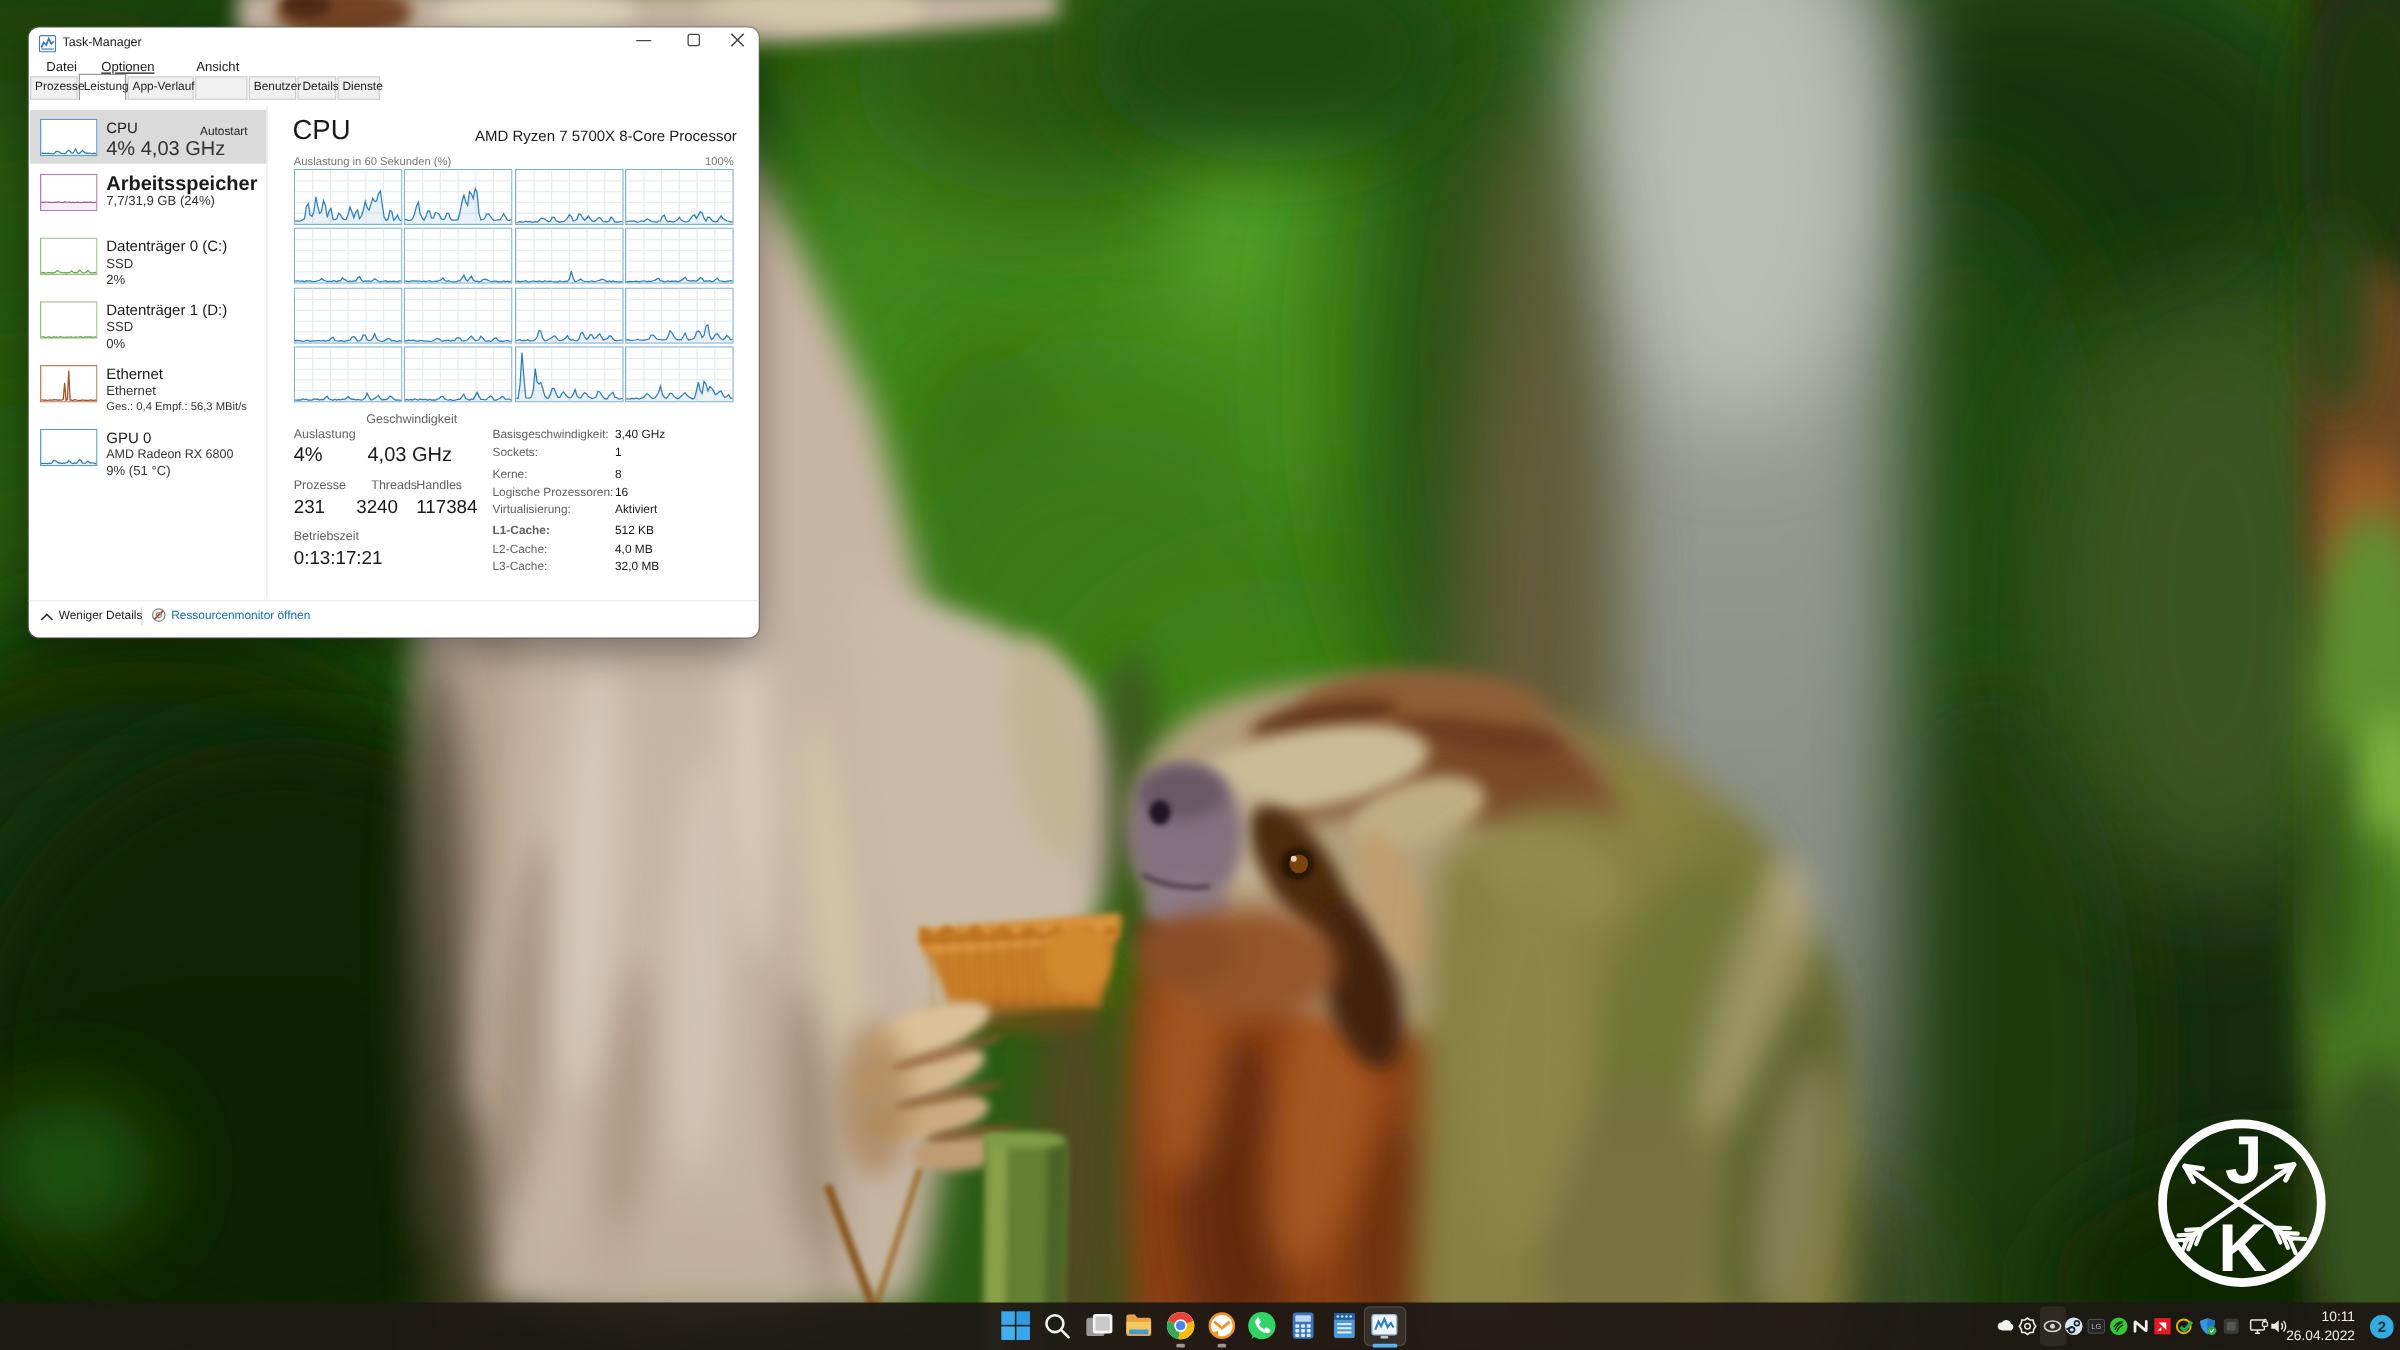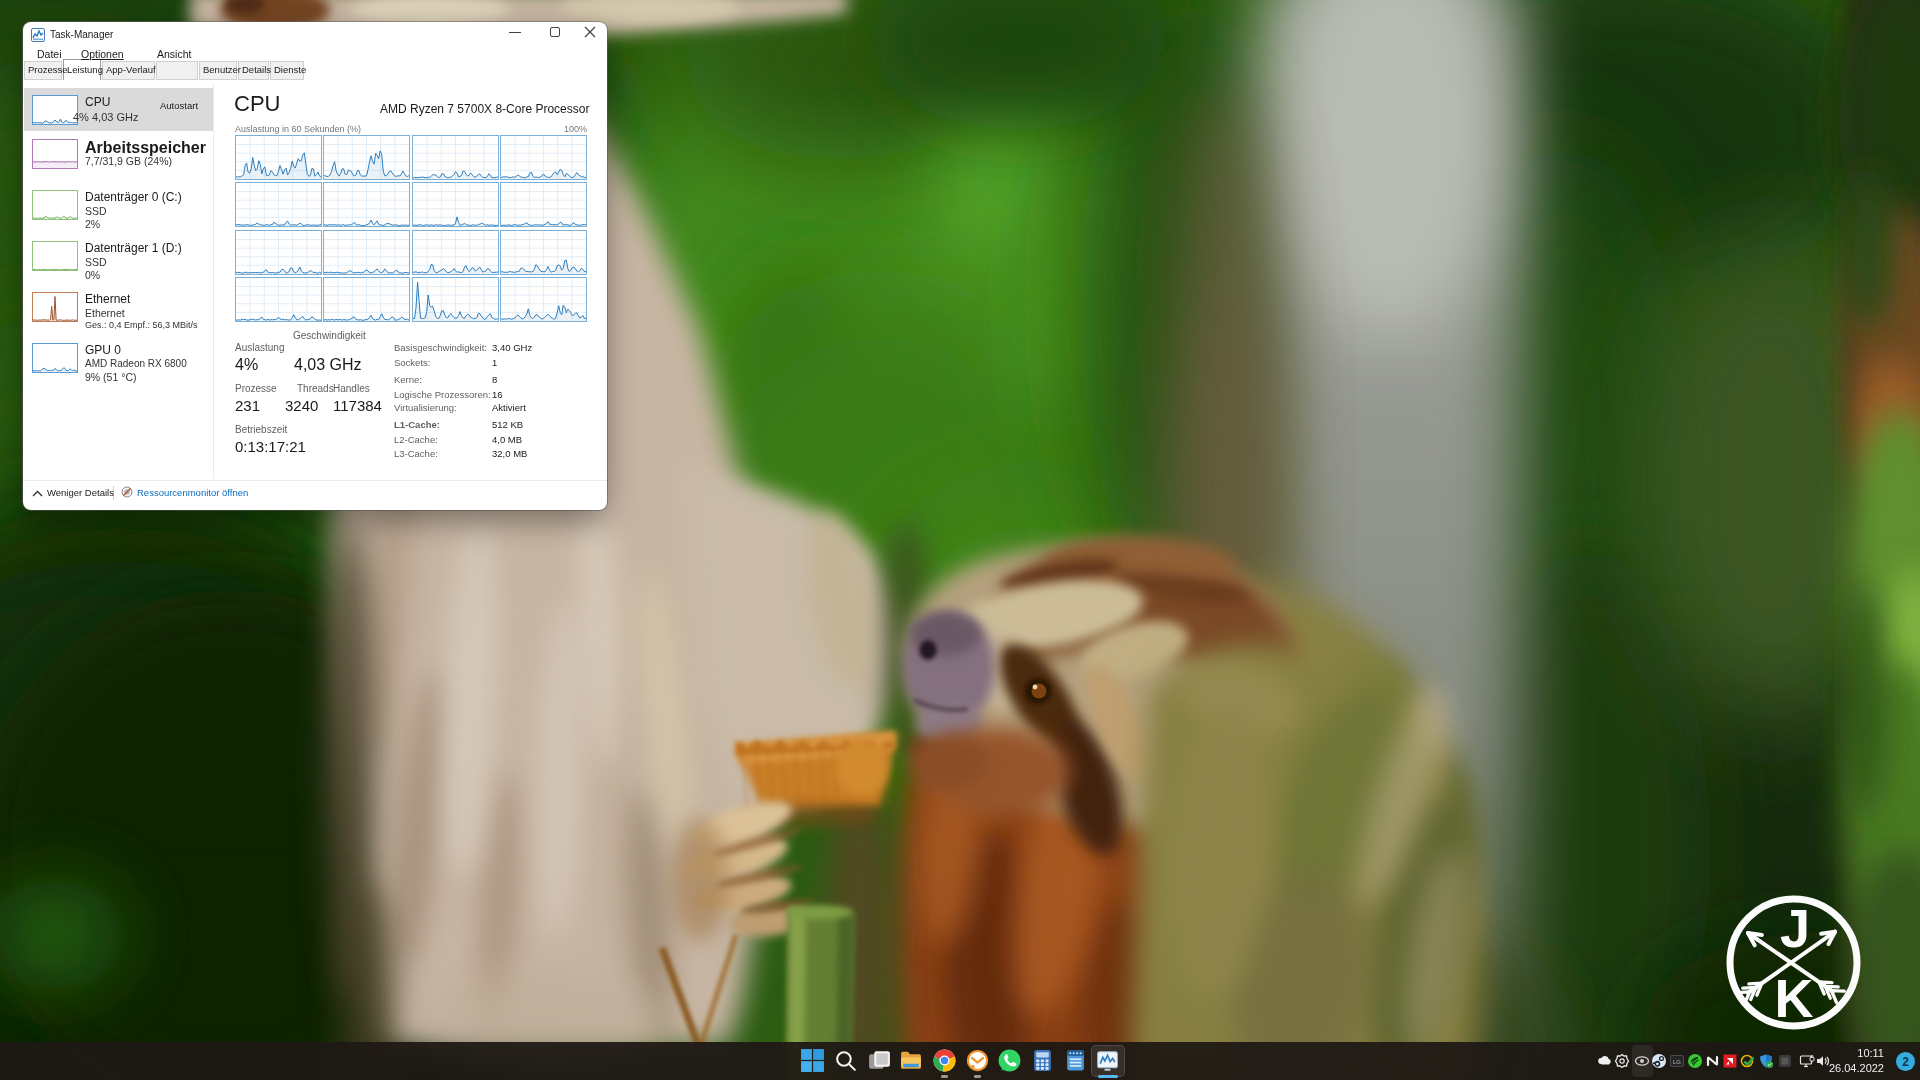--- a/index.html
+++ b/index.html
@@ -235,21 +235,21 @@
     <div class="t" style="left:219px;top:42px;font-size:9.5px;color:#1a1a1a;font-weight:400;">Details</div>
     <div class="t" style="left:251px;top:42px;font-size:9.5px;color:#1a1a1a;font-weight:400;">Dienste</div>
     <div class="abs" style="left:1px;top:66px;width:190px;height:43px;background:#dadada"></div>
     <div class="abs" style="left:190px;top:62px;width:1px;height:395px;background:#ececec"></div>
     <div class="abs" style="left:9px;top:73px"><svg width="46" height="30" viewBox="-1 -1 46 30">
         <rect x="-0.5" y="-0.5" width="45.0" height="29.0" fill="#ffffff" stroke="#5b9bd5" stroke-width="1"></rect>
         <polygon points="0,28.0 0.0,26.7 1.1,26.6 2.2,26.9 3.3,26.6 4.4,26.8 5.5,26.5 6.6,26.8 7.7,26.8 8.8,27.1 9.9,27.0 11.0,26.2 12.1,25.0 13.2,25.2 14.3,25.5 15.4,26.6 16.5,26.7 17.6,26.8 18.7,26.9 19.8,26.4 20.9,24.9 22.0,24.2 23.1,25.0 24.2,26.3 25.3,26.5 26.4,25.0 27.5,23.1 28.6,25.8 29.7,26.8 30.8,26.5 31.9,25.5 33.0,24.5 34.1,25.3 35.2,26.5 36.3,26.3 37.4,26.6 38.5,26.5 39.6,26.6 40.7,27.1 41.8,26.7 42.9,26.5 44.0,27.0 44.0,28.0" fill="#2d7dbe" fill-opacity="0.10"></polygon>
         <polyline points="0.0,26.7 1.1,26.6 2.2,26.9 3.3,26.6 4.4,26.8 5.5,26.5 6.6,26.8 7.7,26.8 8.8,27.1 9.9,27.0 11.0,26.2 12.1,25.0 13.2,25.2 14.3,25.5 15.4,26.6 16.5,26.7 17.6,26.8 18.7,26.9 19.8,26.4 20.9,24.9 22.0,24.2 23.1,25.0 24.2,26.3 25.3,26.5 26.4,25.0 27.5,23.1 28.6,25.8 29.7,26.8 30.8,26.5 31.9,25.5 33.0,24.5 34.1,25.3 35.2,26.5 36.3,26.3 37.4,26.6 38.5,26.5 39.6,26.6 40.7,27.1 41.8,26.7 42.9,26.5 44.0,27.0" fill="none" stroke="#2d7dbe" stroke-width="1"></polyline>
       </svg></div>
     <div class="t" style="left:62px;top:73px;font-size:12px;color:#1a1a1a;font-weight:400;">CPU</div>
-    <div class="t" style="left:50px;top:89px;font-size:11px;color:#333;font-weight:400;text-align:right;">4%  4,03 GHz</div>
+    <div class="t" style="left:62px;top:89px;font-size:16px;color:#333;font-weight:400;text-align:right;">4%  4,03 GHz</div>
     <div class="abs" style="left:9px;top:117px"><svg width="46" height="30" viewBox="-1 -1 46 30">
         <rect x="-0.5" y="-0.5" width="45.0" height="29.0" fill="#ffffff" stroke="#b37ab8" stroke-width="1"></rect>
         <polygon points="0,28.0 0.0,22.1 1.1,21.8 2.2,22.1 3.3,21.7 4.4,21.8 5.5,21.9 6.6,21.8 7.7,21.8 8.8,22.1 9.9,21.8 11.0,21.8 12.1,21.8 13.2,21.6 14.3,21.7 15.4,21.9 16.5,22.0 17.6,22.1 18.7,21.6 19.8,21.7 20.9,21.8 22.0,21.9 23.1,21.8 24.2,22.0 25.3,21.8 26.4,22.1 27.5,21.8 28.6,21.8 29.7,21.7 30.8,22.0 31.9,22.1 33.0,22.0 34.1,21.7 35.2,21.8 36.3,21.7 37.4,21.9 38.5,21.9 39.6,21.6 40.7,22.1 41.8,22.0 42.9,21.8 44.0,21.8 44.0,28.0" fill="#9b59a6" fill-opacity="0.10"></polygon>
         <polyline points="0.0,22.1 1.1,21.8 2.2,22.1 3.3,21.7 4.4,21.8 5.5,21.9 6.6,21.8 7.7,21.8 8.8,22.1 9.9,21.8 11.0,21.8 12.1,21.8 13.2,21.6 14.3,21.7 15.4,21.9 16.5,22.0 17.6,22.1 18.7,21.6 19.8,21.7 20.9,21.8 22.0,21.9 23.1,21.8 24.2,22.0 25.3,21.8 26.4,22.1 27.5,21.8 28.6,21.8 29.7,21.7 30.8,22.0 31.9,22.1 33.0,22.0 34.1,21.7 35.2,21.8 36.3,21.7 37.4,21.9 38.5,21.9 39.6,21.6 40.7,22.1 41.8,22.0 42.9,21.8 44.0,21.8" fill="none" stroke="#9b59a6" stroke-width="1"></polyline>
       </svg></div>
     <div class="t" style="left:62px;top:117px;font-size:16px;color:#1a1a1a;font-weight:700;">Arbeitsspeicher</div>
     <div class="t" style="left:62px;top:133px;font-size:10.5px;color:#333;font-weight:400;">7,7/31,9 GB (24%)</div>
     <div class="abs" style="left:9px;top:168px"><svg width="46" height="30" viewBox="-1 -1 46 30">
         <rect x="-0.5" y="-0.5" width="45.0" height="29.0" fill="#ffffff" stroke="#93c47d" stroke-width="1"></rect>
         <polygon points="0,28.0 0.0,26.8 1.1,27.4 2.2,26.9 3.3,27.5 4.4,27.4 5.5,27.0 6.6,27.1 7.7,27.3 8.8,27.1 9.9,27.2 11.0,26.9 12.1,26.0 13.2,25.4 14.3,26.4 15.4,26.8 16.5,27.2 17.6,27.3 18.7,26.9 19.8,27.4 20.9,26.9 22.0,27.0 23.1,26.8 24.2,25.7 25.3,26.6 26.4,27.3 27.5,26.9 28.6,27.2 29.7,26.2 30.8,25.1 31.9,26.1 33.0,27.1 34.1,27.2 35.2,27.0 36.3,26.5 37.4,25.4 38.5,26.6 39.6,27.2 40.7,27.2 41.8,27.3 42.9,27.0 44.0,27.1 44.0,28.0" fill="#6aa84f" fill-opacity="0.10"></polygon>

